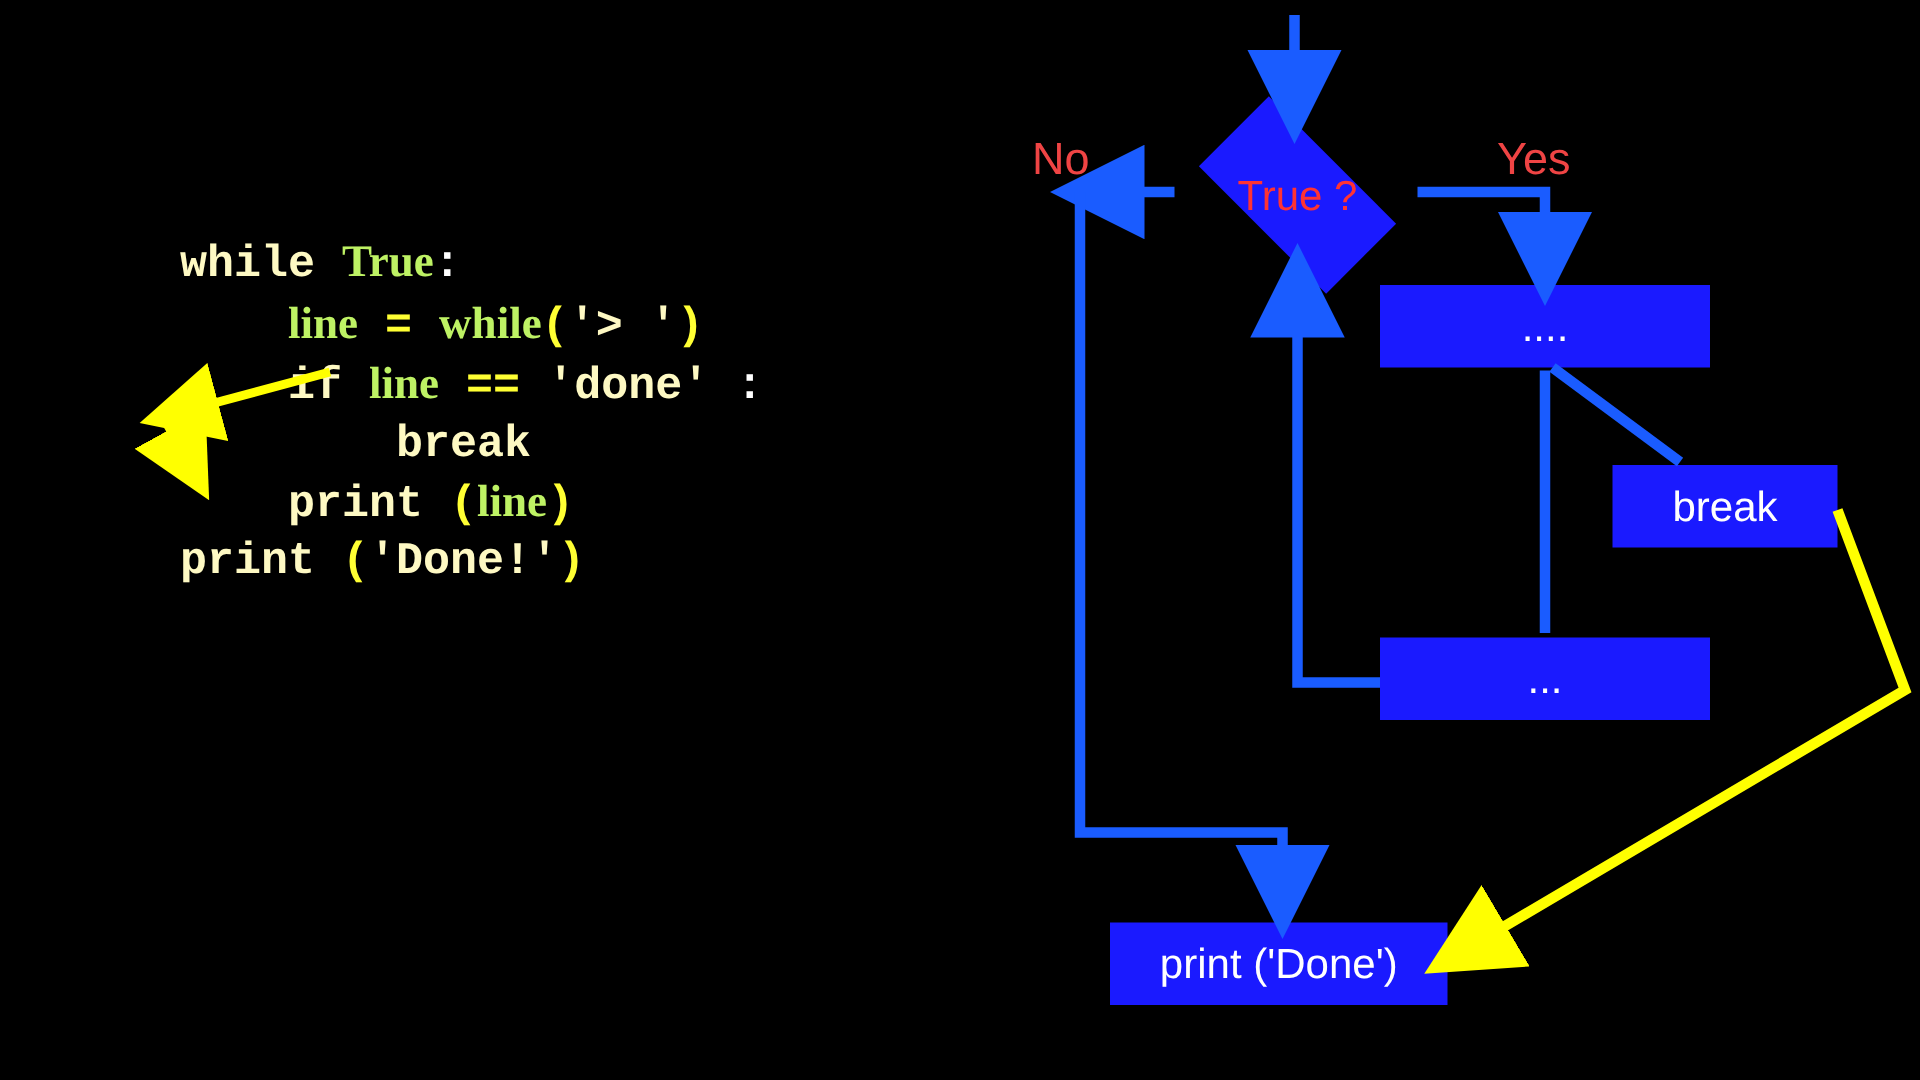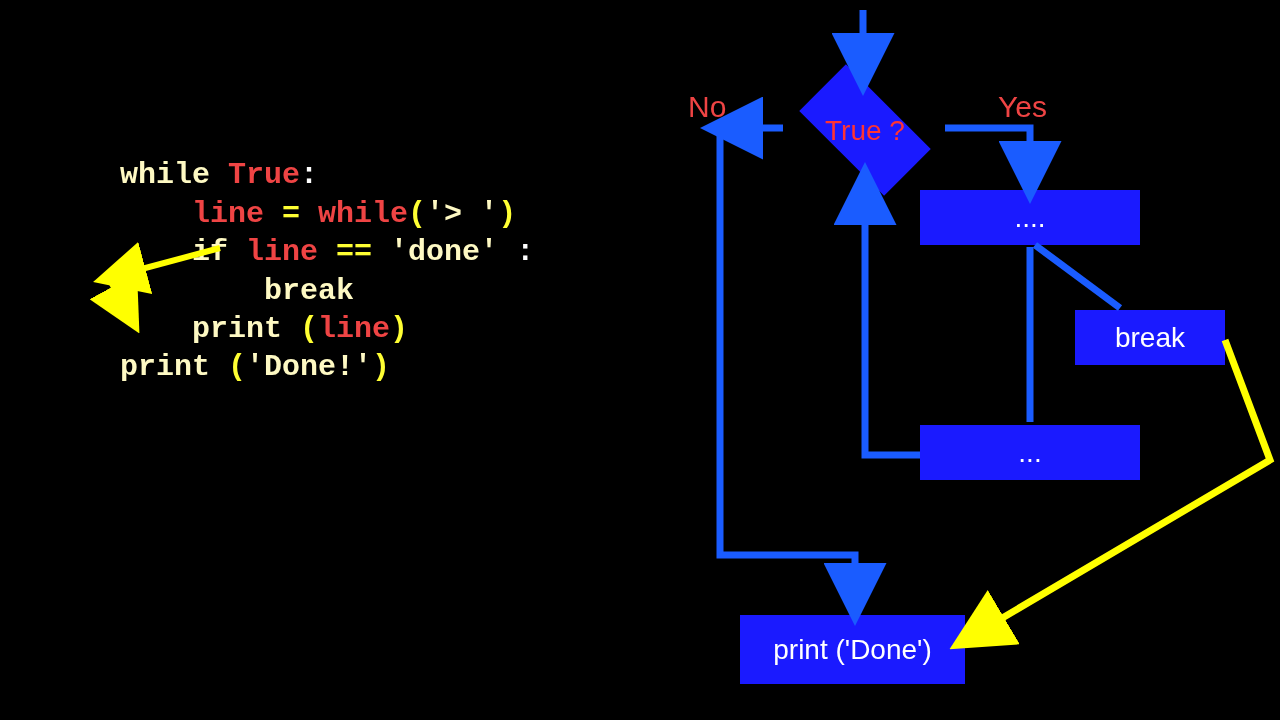--- a/index.html
+++ b/index.html
@@ -15,21 +15,21 @@
     position: absolute;
     left: 120px;
     top: 118px;
     font-family: "Courier New", monospace;
     font-weight: bold;
     font-size: 30px;
     line-height: 1.28;
     white-space: pre;
   }
   .kw-orange { color: #fef9c3; }
-  .kw-green  { color: #ef4444; }
+  .kw-green  { color: #bef264; font-family: Liberation Serif, serif; }
   .kw-yellow { color: #ffff33; }
   .kw-white  { color: #ffffff; }
 
   .flow-label {
     position: absolute;
     color: #ef4444;
     font-size: 30px;
   }
   .diamond {
     position: absolute;
@@ -50,21 +50,21 @@
     background: #1a1aff;
     color: #ffffff;
     display: flex;
     align-items: center;
     justify-content: center;
     font-size: 28px;
   }
   .box-dots1 { left: 920px; top: 190px; width: 220px; height: 55px; }
   .box-break { left: 1075px; top: 310px; width: 150px; height: 55px; }
   .box-dots2 { left: 920px; top: 425px; width: 220px; height: 55px; }
-  .box-done  { left: 740px; top: 615px; width: 225px; height: 69px; }
+  .box-done  { left: 740px; top: 615px; width: 225px; height: 55px; }
   svg.lines { position: absolute; left: 0; top: 0; width: 1280px; height: 720px; pointer-events: none; }
 </style>
 </head>
 <body>
 
 <div class="code-block">
 <span class="kw-orange">while</span> <span class="kw-green">True</span><span class="kw-white">:</span>
     <span class="kw-green">line</span> <span class="kw-yellow">=</span> <span class="kw-green">while</span><span class="kw-yellow">(</span><span class="kw-orange">'&gt; '</span><span class="kw-yellow">)</span>
     <span class="kw-orange">if</span> <span class="kw-green">line</span> <span class="kw-yellow">==</span> <span class="kw-orange">'done'</span><span class="kw-white"> :</span>
         <span class="kw-orange">break</span>

